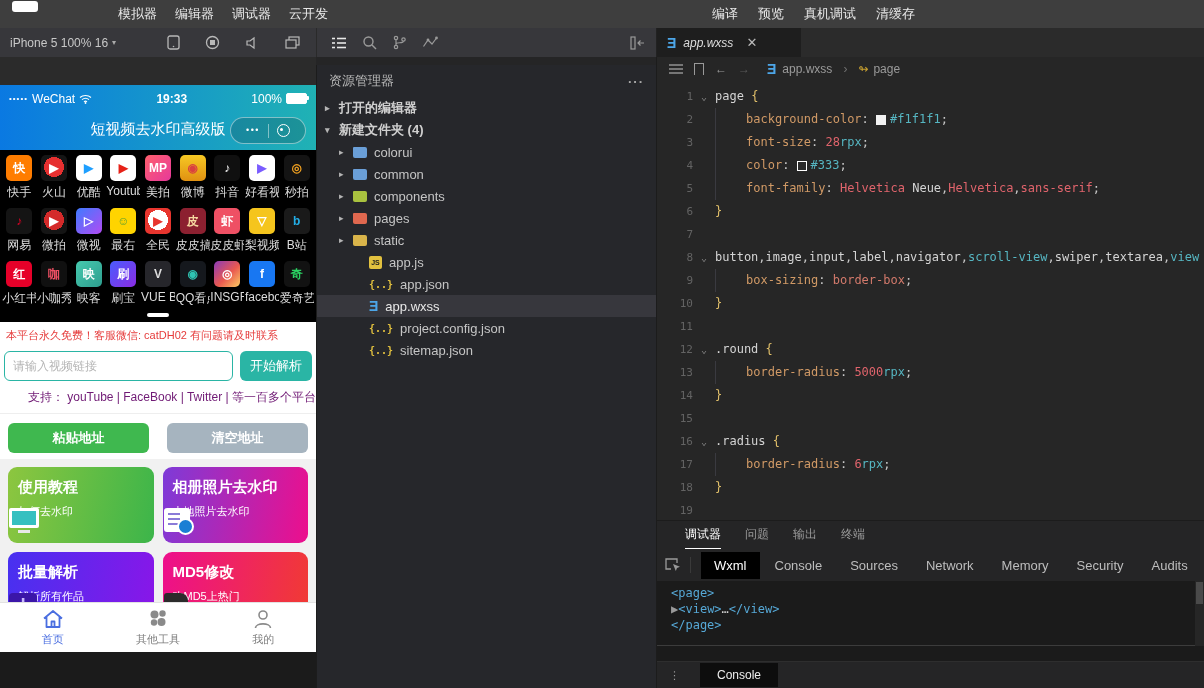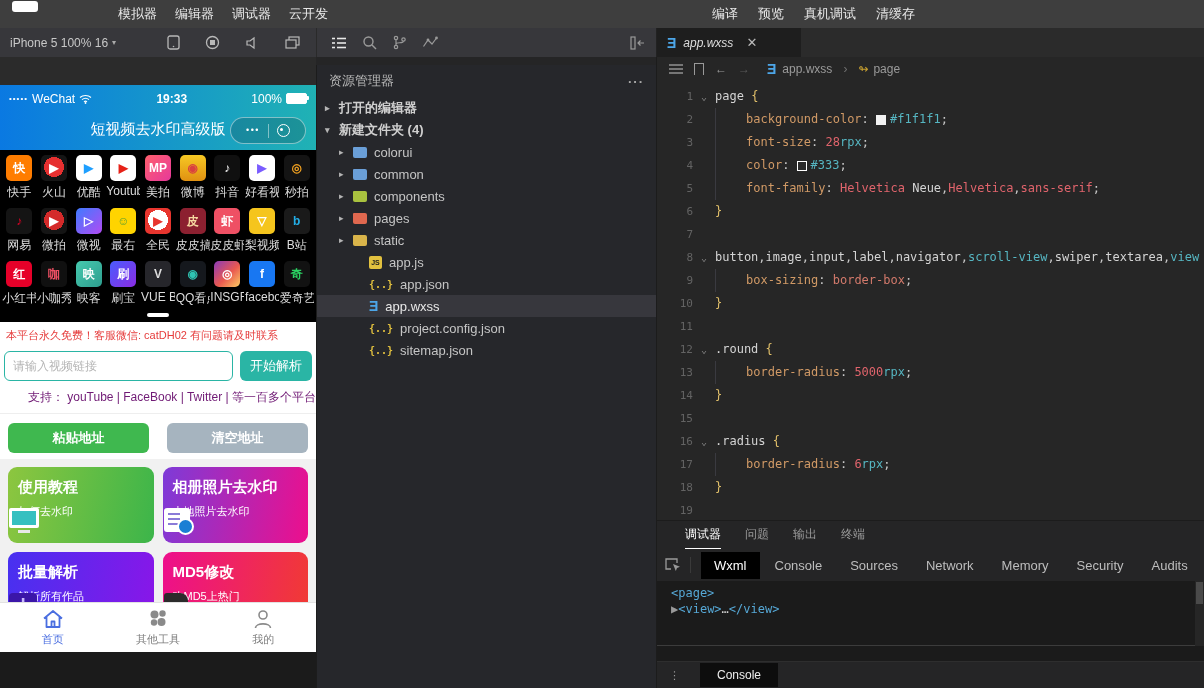--- a/index.html
+++ b/index.html
@@ -711,20 +711,21 @@
           <span class="dt-tab">Memory</span>
           <span class="dt-tab">Security</span>
           <span class="dt-tab">Audits</span>
           <span class="dt-tab">Storage</span>
         </span>
     </div>
     <div class="dt-content">
 
     <div class="wxline"><span class="tk-wxtag">&lt;page&gt;</span></div>
         <div class="wxline"><span class="tk-wxarrow">▶</span><span class="tk-wxtag">&lt;view&gt;</span><span class="tk-wxplain">…</span><span class="tk-wxtag">&lt;/view&gt;</span></div>
+        <div class="wxline"><span class="tk-wxtag">&lt;/page&gt;</span></div>
       </div>
     <div class="dt-scroll">
         <div class="dt-thumb"></div>
       </div>
     <div class="dt-gapstrip"></div>
     <div class="dt-bottom">
       <span class="dots-v">⋮</span>
       <span class="console-tab">Console</span>
     </div>
   </div>

